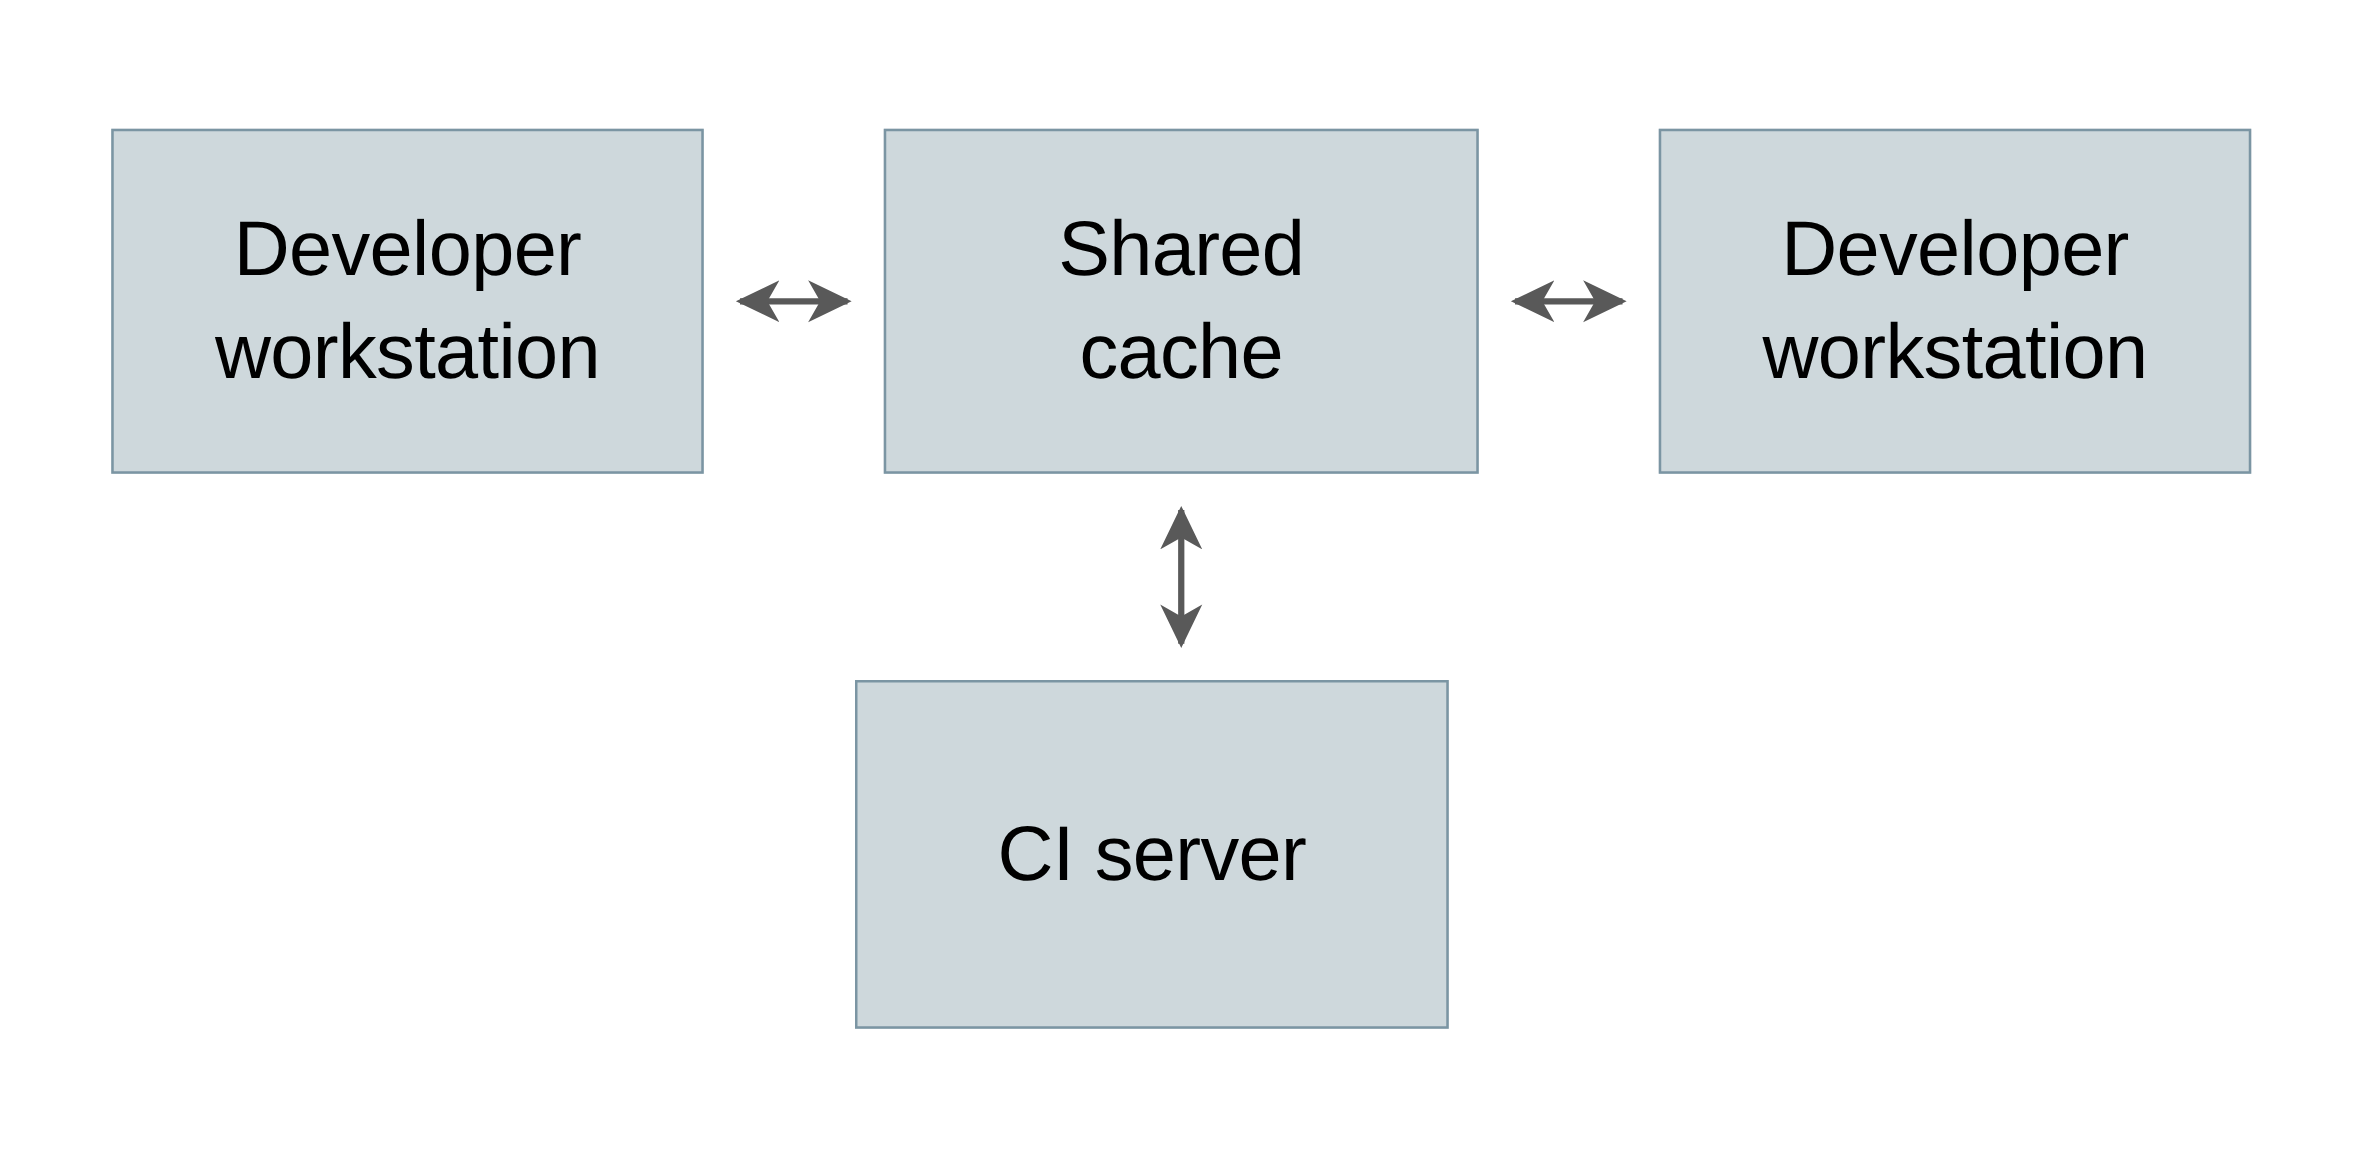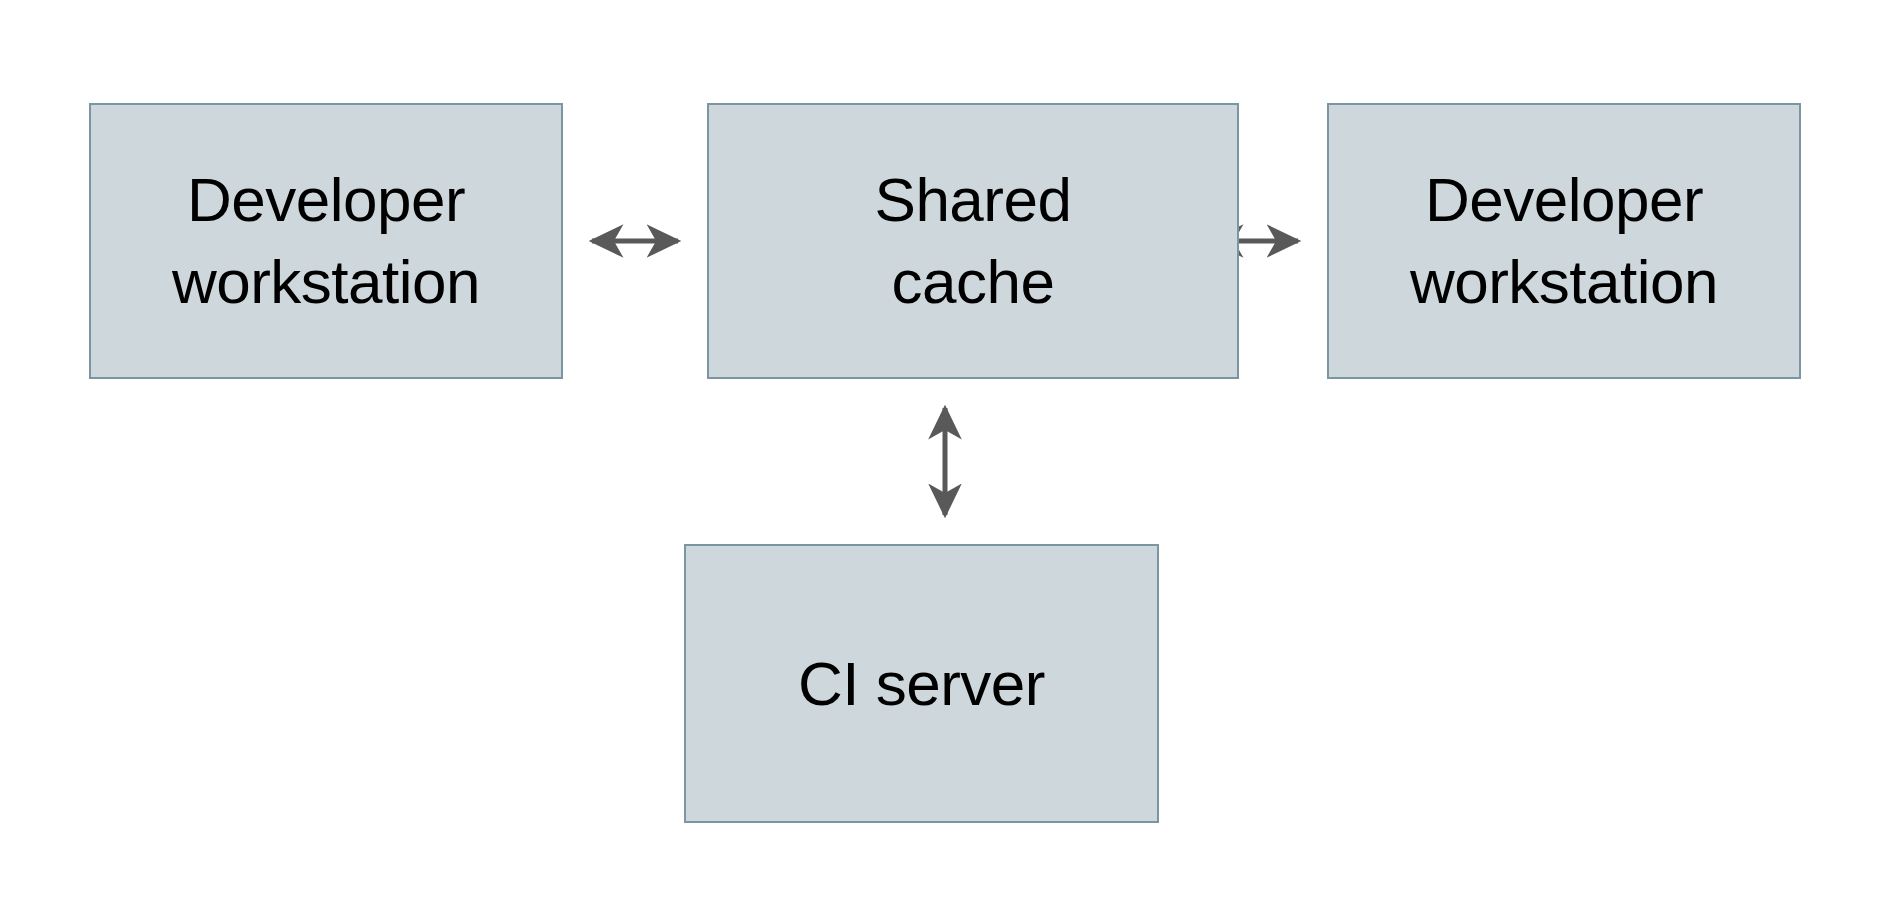--- a/index.html
+++ b/index.html
@@ -41,21 +41,21 @@
   .edge-layer {
     position: absolute;
     left: 0;
     top: 0;
     width: 1900px;
     height: 922px;
     pointer-events: none;
   }
   
   #node-dev-left    { left: 89px;  top: 103px; width: 474px; height: 276px; }
-  #node-shared      { left: 707px; top: 103px; width: 532px; height: 276px; }
+  #node-shared      { left: 707px; top: 103px; width: 476px; height: 276px; }
   #node-dev-right   { left: 1327px;top: 103px; width: 474px; height: 276px; }
   #node-ci          { left: 684px; top: 544px; width: 475px; height: 279px; }
 </style>
 </head>
 <body>
 
 <div id="canvas">
 
   <svg class="edge-layer" viewBox="0 0 1900 922" width="1900" height="922" xmlns="http://www.w3.org/2000/svg">
     <defs>

